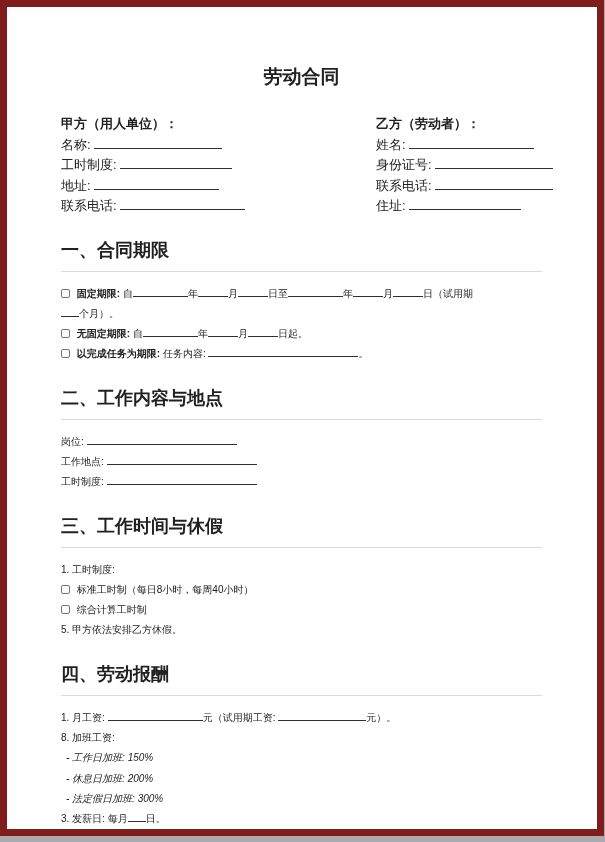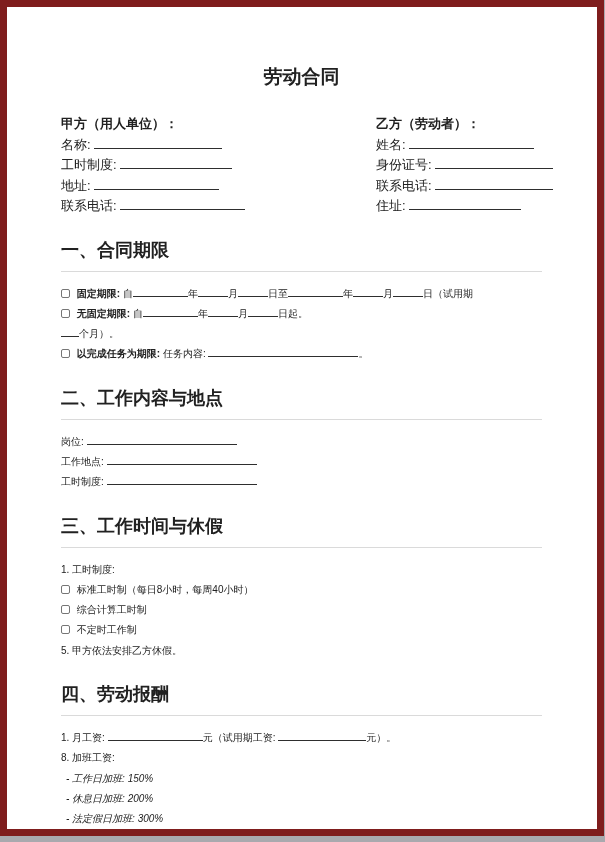--- a/index.html
+++ b/index.html
@@ -97,26 +97,26 @@
     </div>
   </div>
 
   <h2 class="sec">一、合同期限</h2>
   <div class="line">
     <span class="cb"></span>
     <span class="b">固定期限:</span>
     <span>自</span><span class="blank bw-55"></span><span>年</span><span class="blank bw-30"></span><span>月</span><span class="blank bw-30"></span><span>日至</span><span class="blank bw-55"></span><span>年</span><span class="blank bw-30"></span><span>月</span><span class="blank bw-30"></span><span>日（试用期</span>
   </div>
   <div class="line">
+    <span class="blank bw-18"></span><span>个月）。</span>
+  </div>
+  <div class="line">
     <span class="cb"></span>
     <span class="b">无固定期限:</span>
     <span>自</span><span class="blank bw-55"></span><span>年</span><span class="blank bw-30"></span><span>月</span><span class="blank bw-30"></span><span>日起。</span>
-  </div>
-  <div class="line">
-    <span class="blank bw-18"></span><span>个月）。</span>
   </div>
   <div class="line">
     <span class="cb"></span>
     <span class="b">以完成任务为期限:</span>
     <span>任务内容:</span>
     <span class="blank bw-150"></span><span>。</span>
   </div>
 
   <h2 class="sec">二、工作内容与地点</h2>
   <div class="line">
@@ -135,24 +135,20 @@
   <h2 class="sec">三、工作时间与休假</h2>
   <div class="line">1. 工时制度:</div>
   <div class="line">
     <span class="cb"></span>
     <span>标准工时制（每日8小时，每周40小时）</span>
   </div>
   <div class="line">
     <span class="cb"></span>
     <span>综合计算工时制</span>
   </div>
-  <div class="line">
-    <span class="cb"></span>
-    <span>不定时工作制</span>
-  </div>
   <div class="line">5. 甲方依法安排乙方休假。</div>
 
   <h2 class="sec">四、劳动报酬</h2>
   <div class="line">
     <span>1. 月工资:</span>
     <span class="blank bw-95"></span><span>元（试用期工资:</span>
     <span class="blank bw-88"></span><span>元）。</span>
   </div>
   <div class="line">8. 加班工资:</div>
   <div class="line indent">- 工作日加班: 150%</div>

